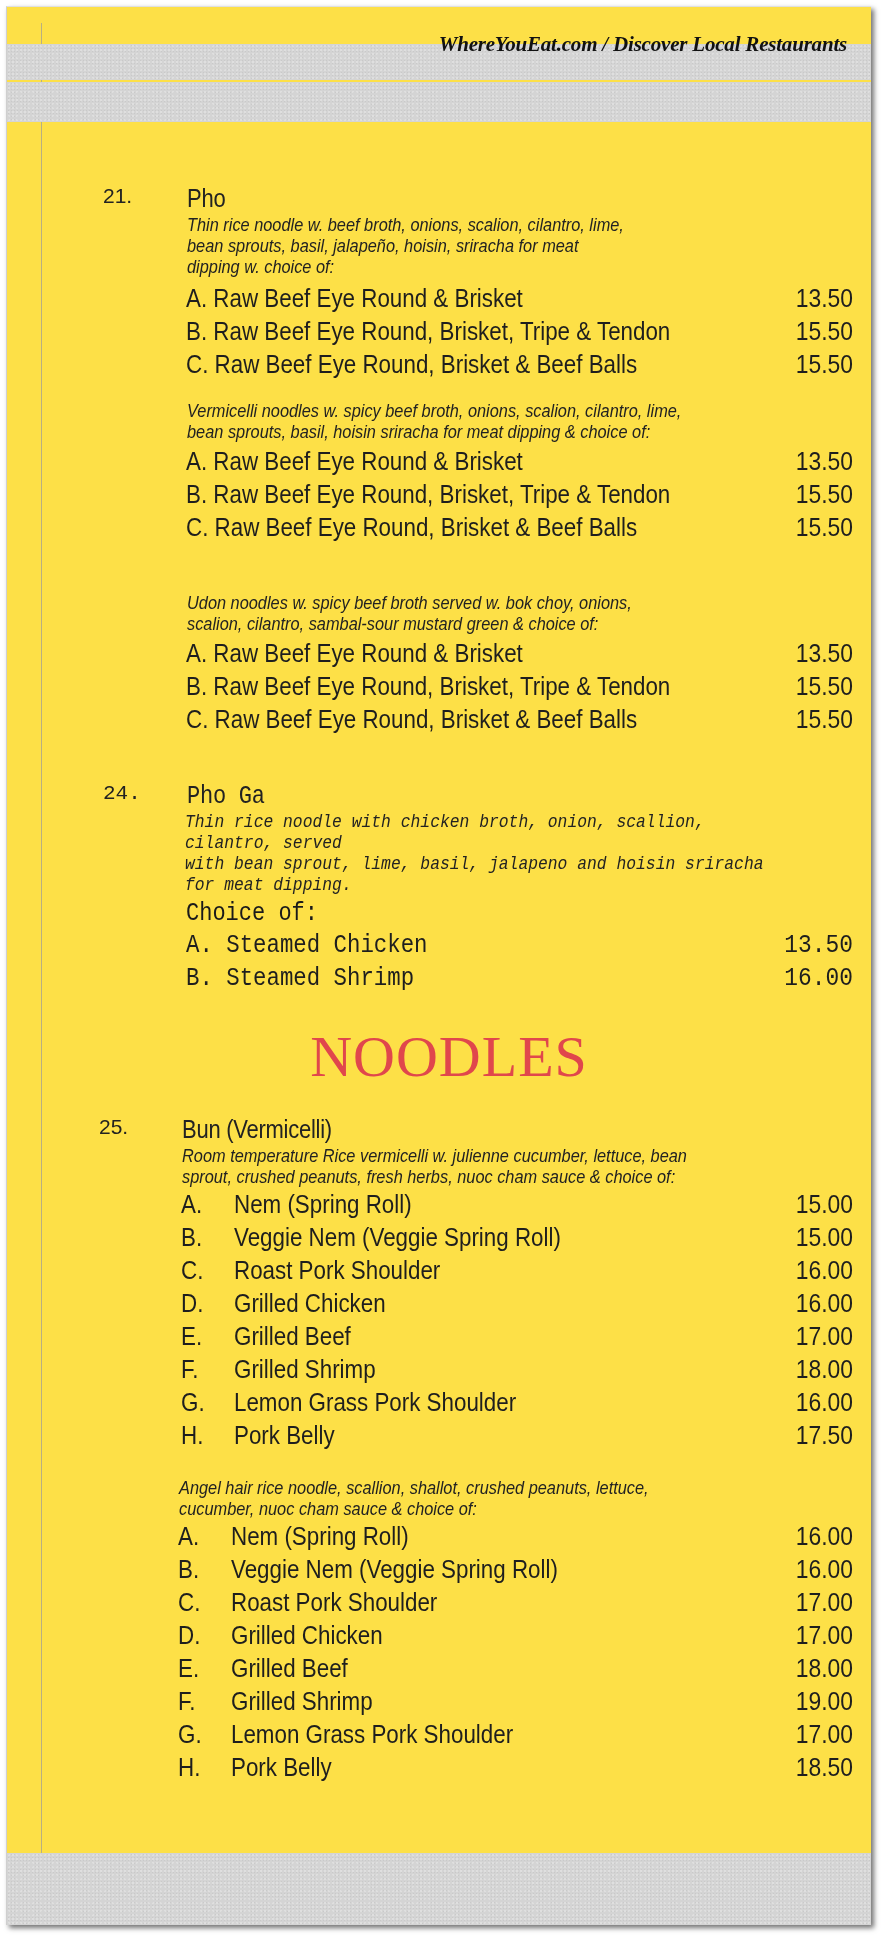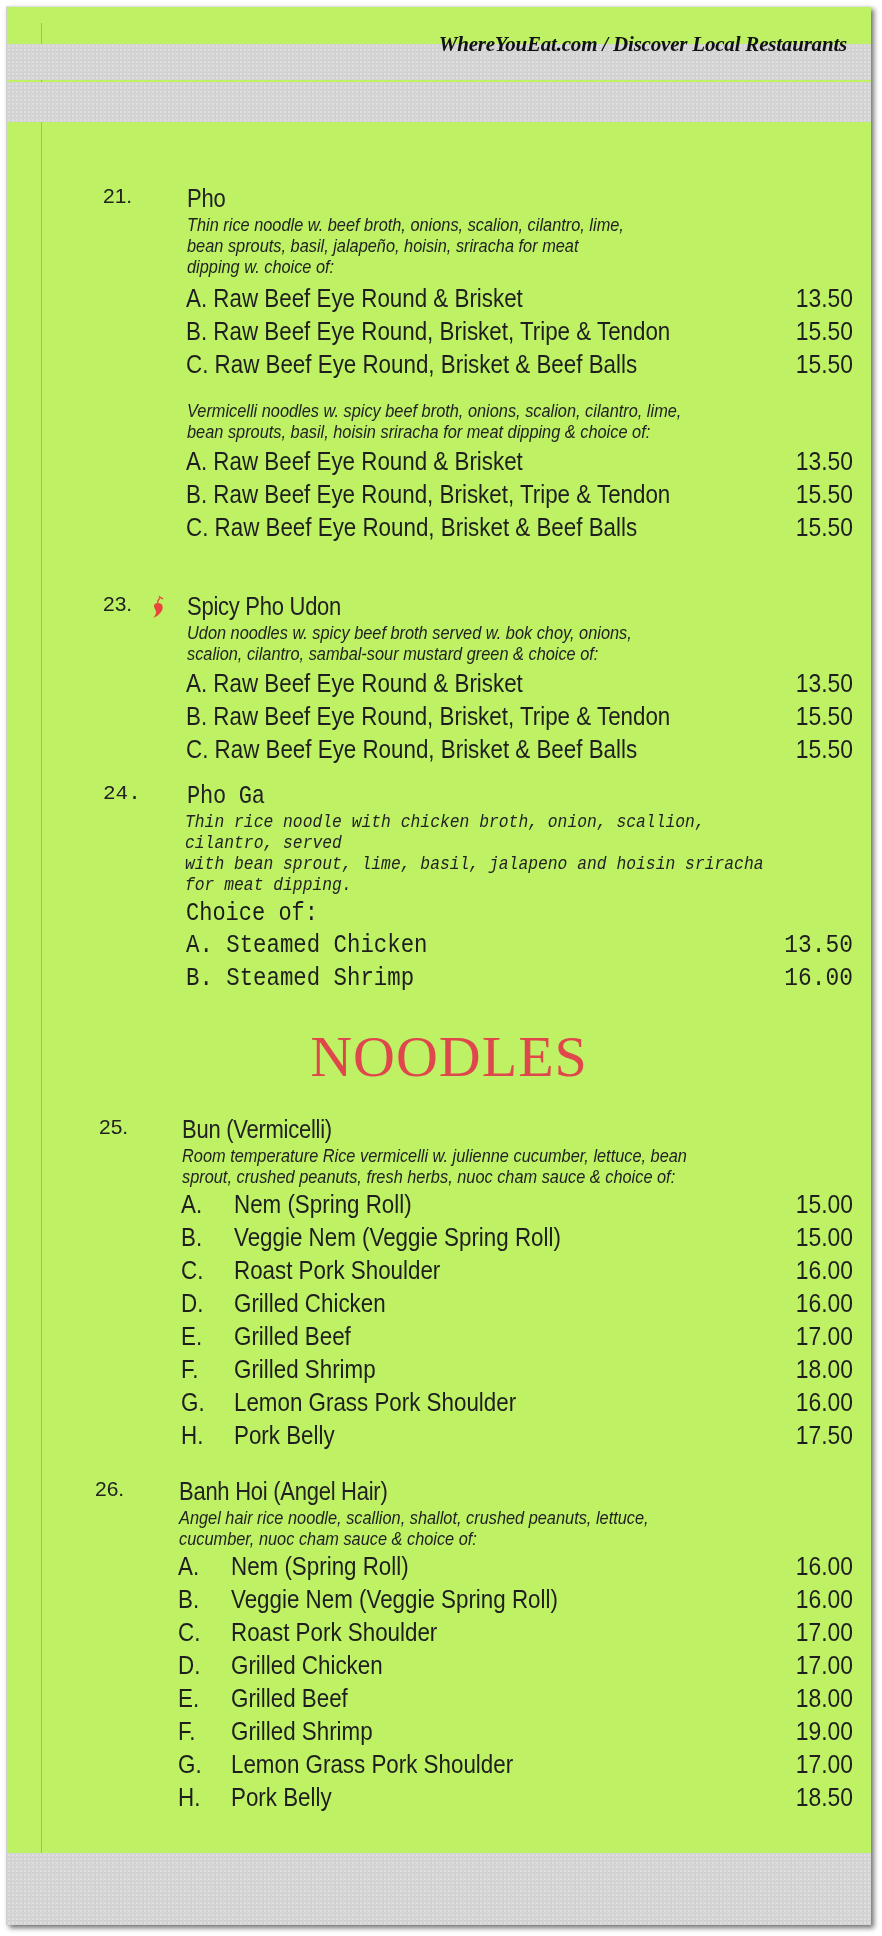--- a/index.html
+++ b/index.html
@@ -8,21 +8,21 @@
       background: #ffffff;
       position: relative;
       overflow: hidden;
       font-family: "Liberation Sans Narrow", "Liberation Sans", sans-serif;
       color: #1a1a1a;
     }
     .page {
       position: absolute;
       left: 6px; top: 6px;
       width: 864px; height: 1918px;
-      background: #bef264;
+      background: #fde047;
       box-shadow: 3px 3px 5px rgba(0,0,0,0.55);
       border-left: 1px solid #cfcfcf;
       border-top: 1px solid #e0e0e0;
     }
     .margin-line {
       position: absolute; left: 34px; top: 16px; bottom: 10px;
       width: 1px; background: #9a9a9a; opacity: 0.7;
     }
     .band {
       position: absolute; left: 0; right: 0;
@@ -156,28 +156,20 @@
       <span class="opt-text">B. Raw Beef Eye Round, Brisket, Tripe &amp; Tendon</span>
       <span class="opt-price">15.50</span>
     </div>
     <div class="opt">
       <span class="opt-text">C. Raw Beef Eye Round, Brisket &amp; Beef Balls</span>
       <span class="opt-price">15.50</span>
     </div>
   </div>
 
   <div class="item" style="top:585px;">
-    <div class="item-head">
-      <span class="item-num">23.</span>
-      <svg class="chili" viewBox="0 0 16 24">
-        <path d="M9 1 C10 3 12 3 13 4 M10 3 C8 5 7 6 8 8" stroke="#e8453c" stroke-width="1.3" fill="none"></path>
-        <path d="M8 8 C13 8 14 13 11 17 C9 20 6 22 3 23 C6 20 7 17 5 14 C3 11 4 8 8 8 Z" fill="#e8453c"></path>
-      </svg>
-      <span class="item-name">Spicy Pho Udon</span>
-    </div>
     <div class="item-desc">Udon noodles w. spicy beef broth served w. bok choy, onions,
 scalion, cilantro, sambal-sour mustard green &amp; choice of:</div>
     <div class="opt" style="margin-top:4px;">
       <span class="opt-text">A. Raw Beef Eye Round &amp; Brisket</span>
       <span class="opt-price">13.50</span>
     </div>
     <div class="opt">
       <span class="opt-text">B. Raw Beef Eye Round, Brisket, Tripe &amp; Tendon</span>
       <span class="opt-price">15.50</span>
     </div>
@@ -250,24 +242,20 @@
       <span class="opt-price">16.00</span>
     </div>
     <div class="opt">
       <span class="opt-letter">H.</span>
       <span class="opt-name">Pork Belly</span>
       <span class="opt-price">17.50</span>
     </div>
   </div>
 
   <div class="item" style="top:1470px;">
-    <div class="item-head">
-      <span class="item-num" style="left:88px;">26.</span>
-      <span class="item-name" style="left:172px;">Banh Hoi (Angel Hair)</span>
-    </div>
     <div class="item-desc" style="margin-left:172px;">Angel hair rice noodle, scallion, shallot, crushed peanuts, lettuce,
 cucumber, nuoc cham sauce &amp; choice of:</div>
     <div class="opt" style="margin-top:2px;">
       <span class="opt-letter" style="left:171px;">A.</span>
       <span class="opt-name" style="left:224px;">Nem (Spring Roll)</span>
       <span class="opt-price">16.00</span>
     </div>
     <div class="opt">
       <span class="opt-letter" style="left:171px;">B.</span>
       <span class="opt-name" style="left:224px;">Veggie Nem (Veggie Spring Roll)</span>

